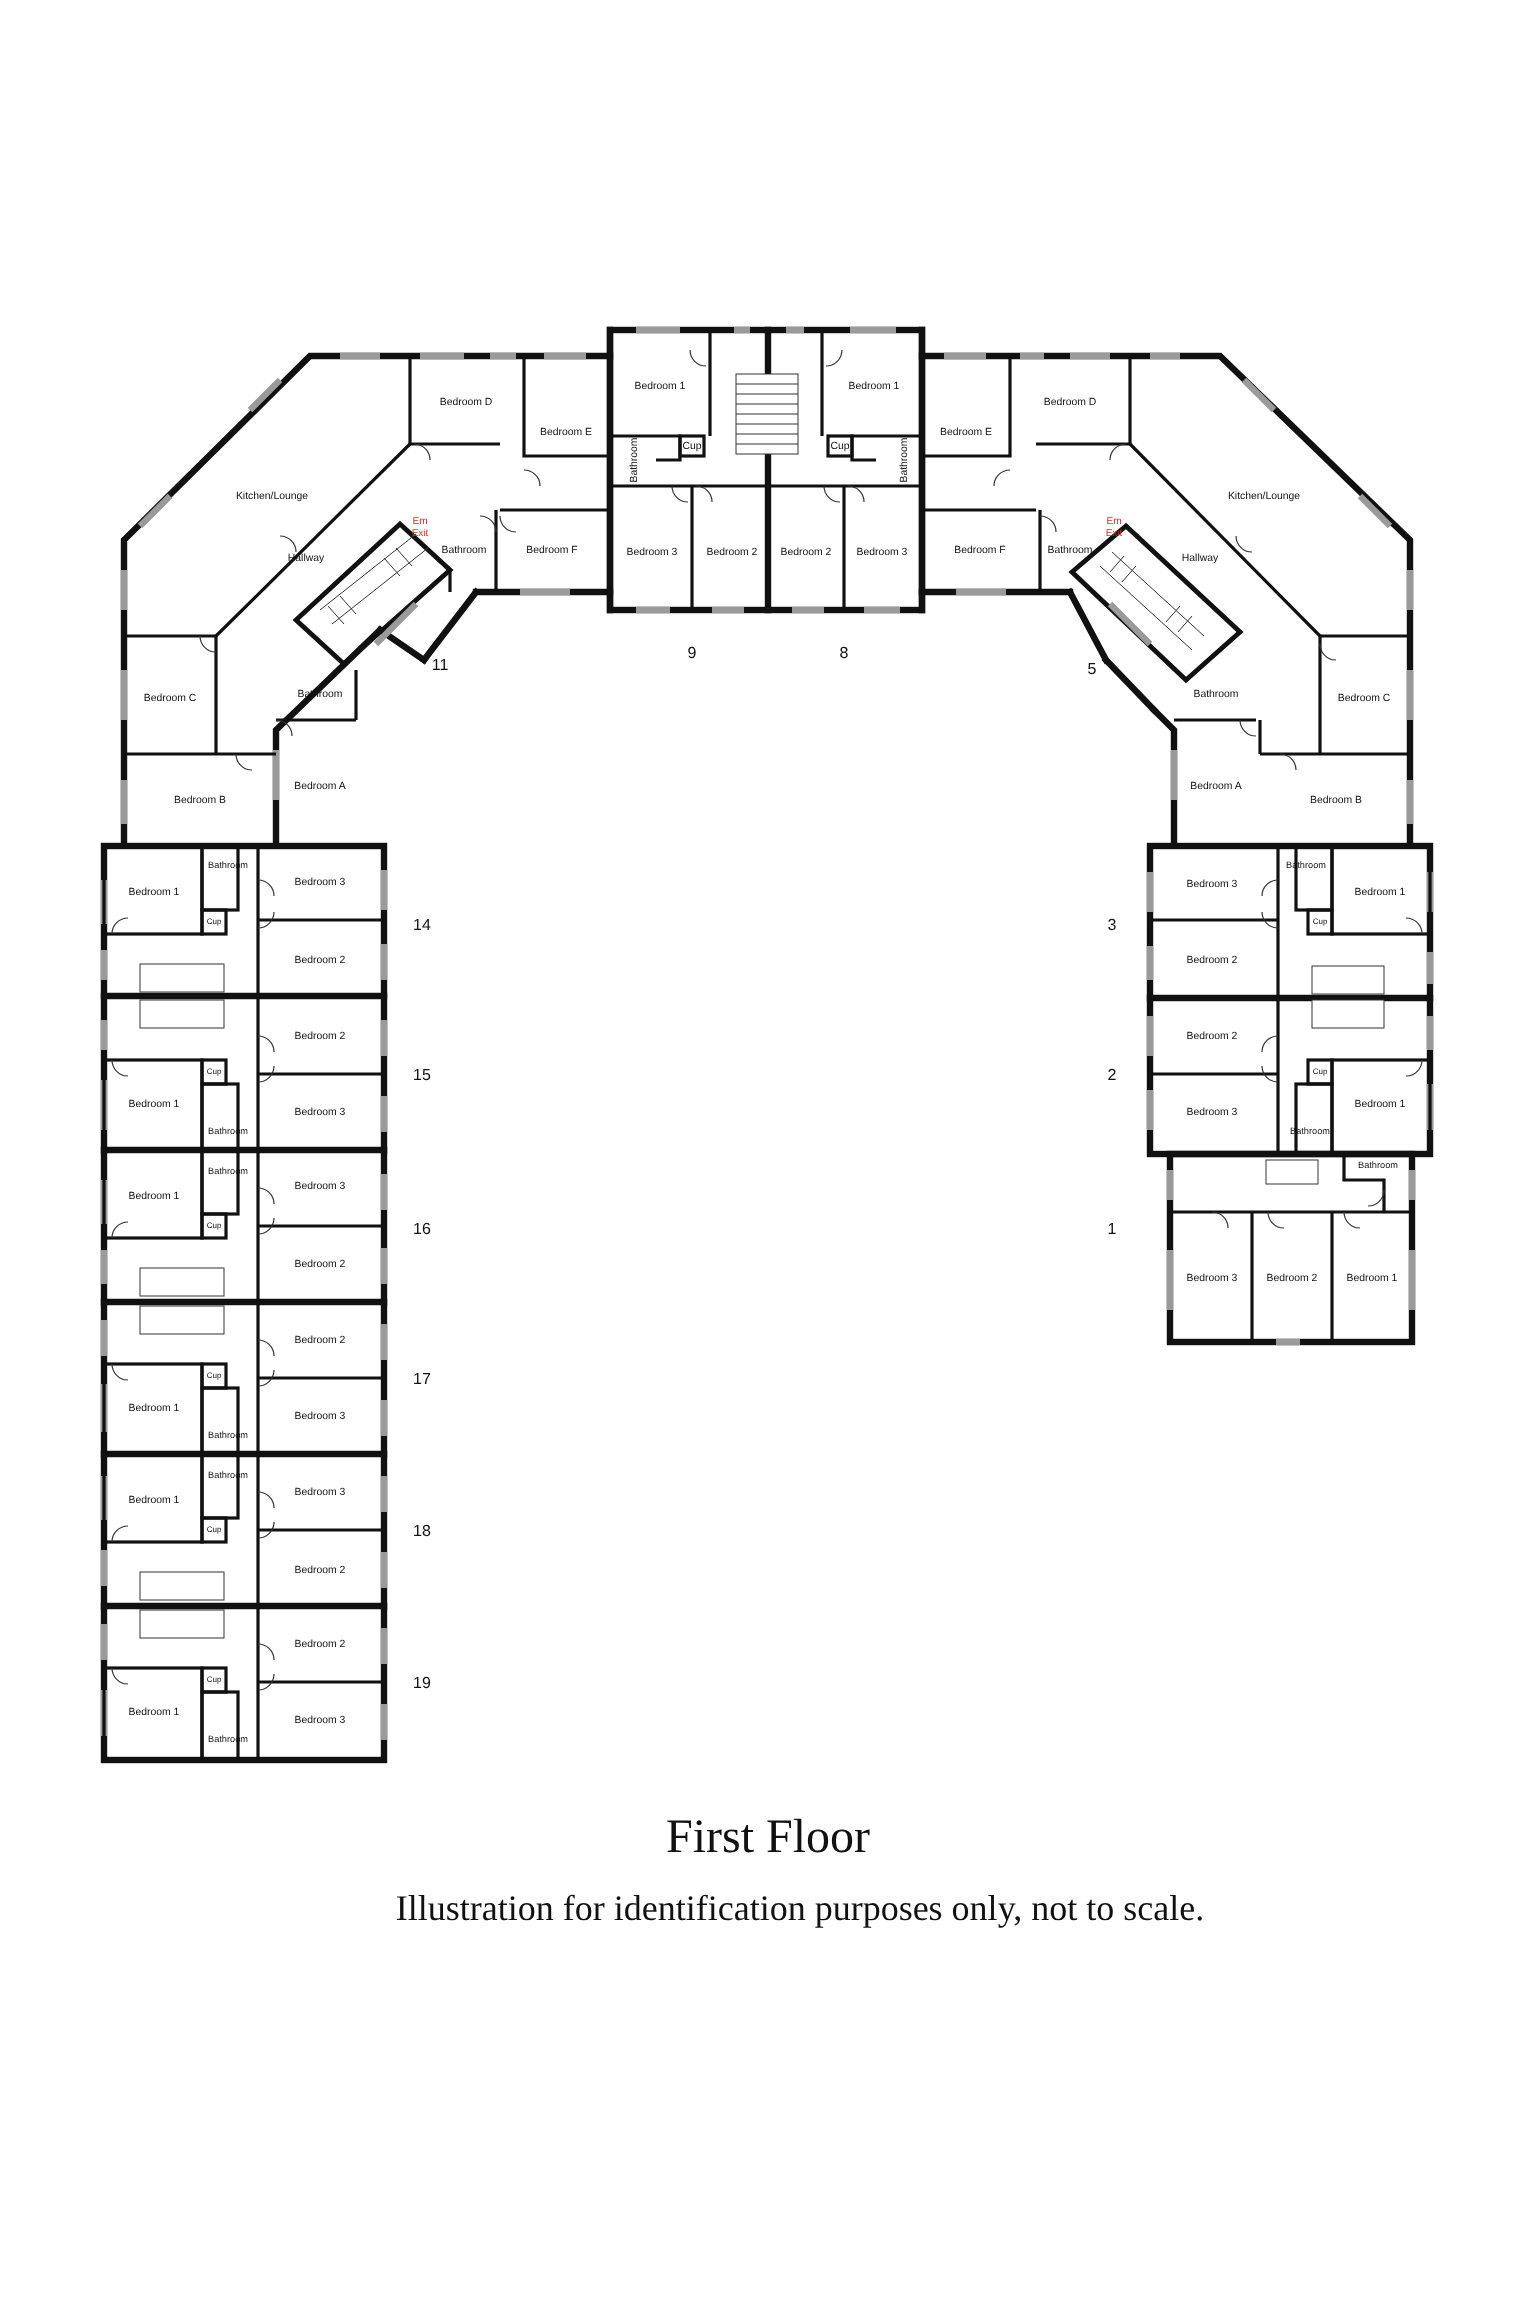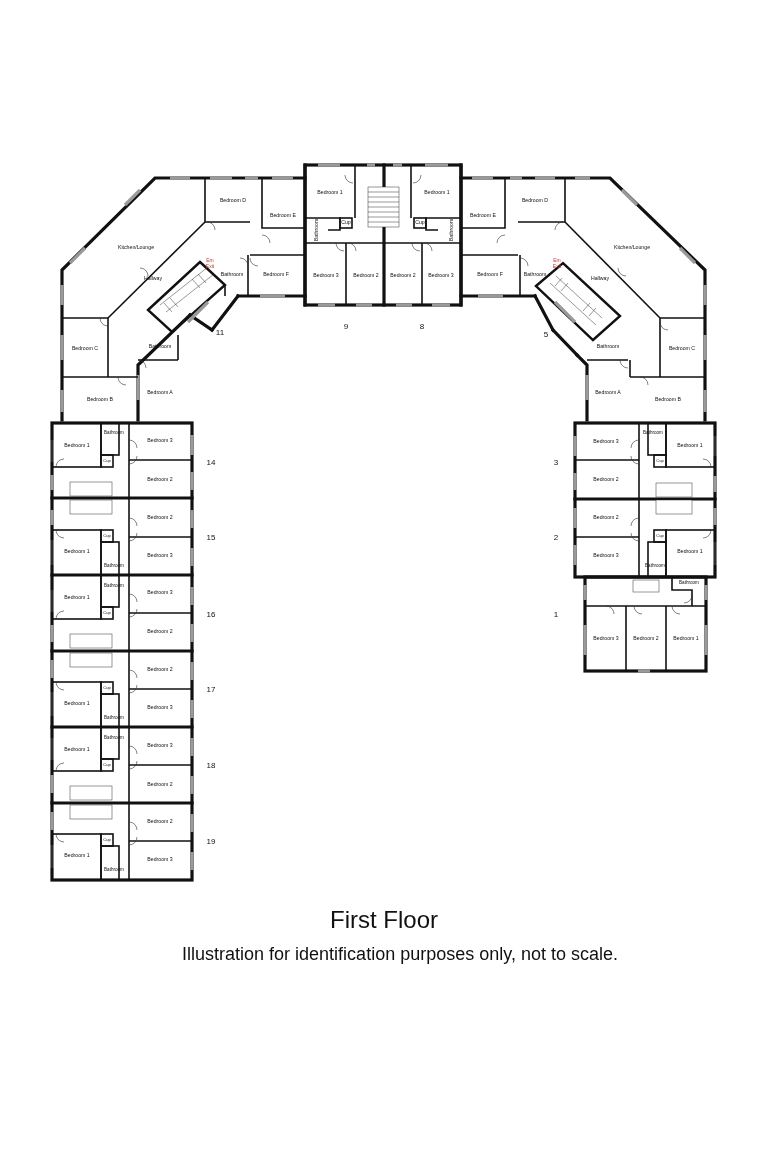--- a/index.html
+++ b/index.html
@@ -6,21 +6,21 @@
   body { width:768px; height:1152px; position:relative; overflow:hidden; font-family:"Liberation Sans", sans-serif; }
   #plan { position:absolute; left:0; top:0; }
   .wall { stroke:#111; stroke-width:3.2; fill:none; stroke-linecap:square; }
   .iwall { stroke:#111; stroke-width:1.6; fill:none; }
   .win { stroke:#9a9a9a; stroke-width:3.2; fill:none; }
   .door { stroke:#333; stroke-width:0.6; fill:none; }
   .stair { stroke:#333; stroke-width:0.5; fill:#fff; }
   .lbl { font-family:"Liberation Sans", sans-serif; font-size:5.2px; fill:#111; text-anchor:middle; dominant-baseline:middle; }
   .num { font-family:"Liberation Sans", sans-serif; font-size:8px; fill:#111; text-anchor:middle; dominant-baseline:middle; }
   .exit { font-family:"Liberation Sans", sans-serif; font-size:5px; fill:#c0392b; text-anchor:middle; }
-  .title { position:absolute; left:0; width:768px; text-align:center; color:#111; }
+  .title { position:absolute; left:0; width:768px; text-align:center; color:#111;font-family:Liberation Serif, serif; }
   #floor-title { top:906px; font-size:24px; }
   #disclaimer { top:944px; font-size:18px;padding-left:16px; }
 </style>
 </head>
 <body>
 
 <svg id="plan" width="768" height="900" viewBox="0 0 768 900" xmlns="http://www.w3.org/2000/svg">
 
   <g>
 

